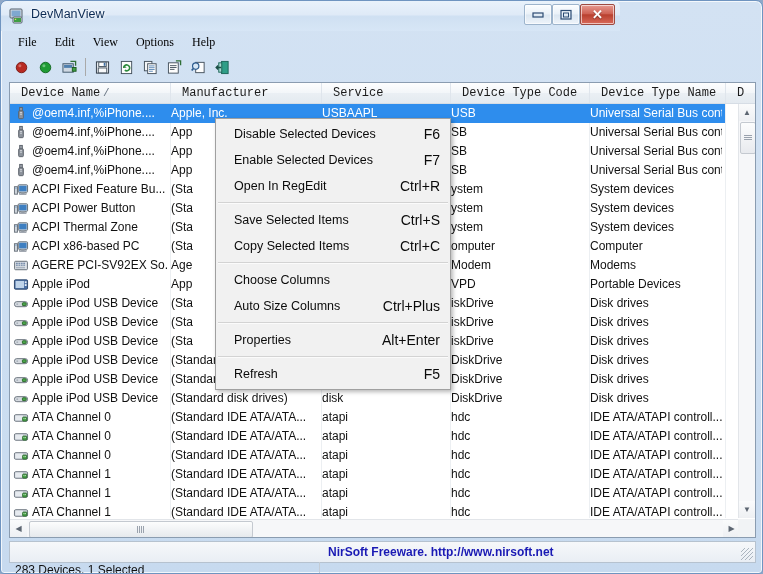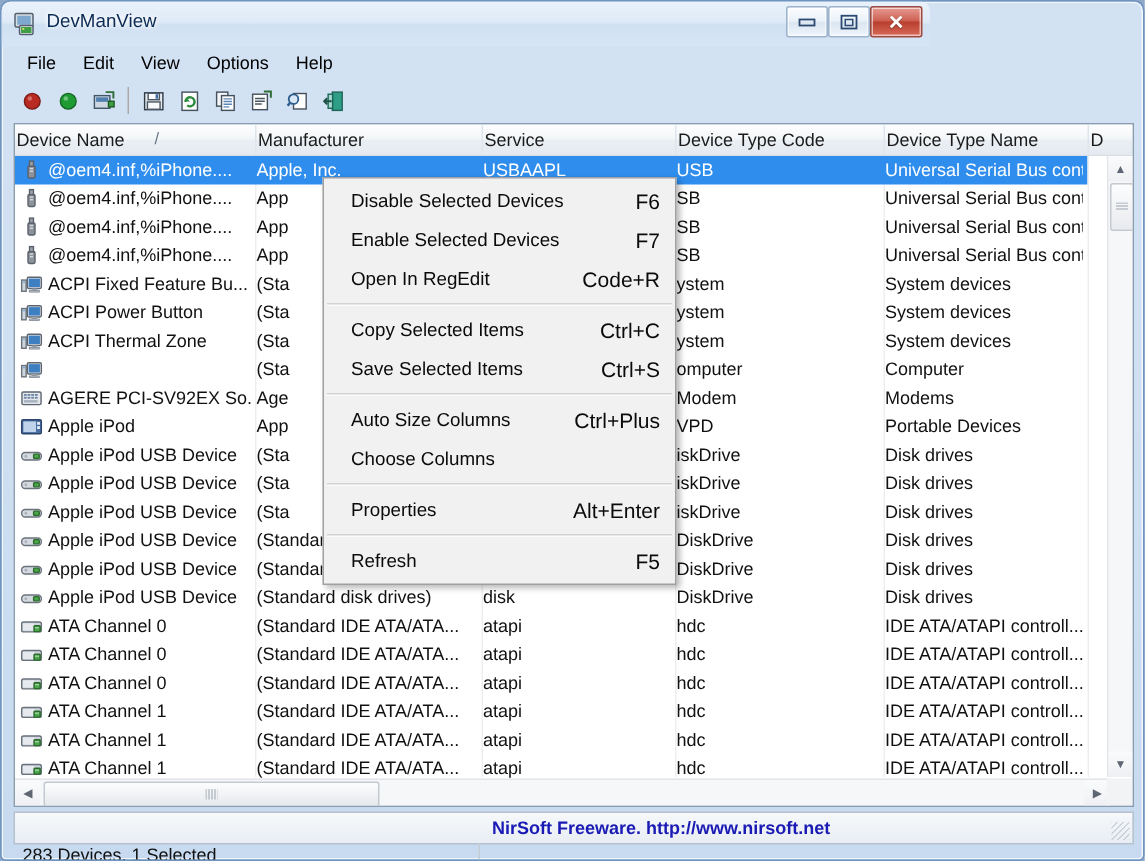--- a/index.html
+++ b/index.html
@@ -74,20 +74,21 @@
     position: absolute; left: 8px; top: 30px;
     width: 747px; height: 22px;
     display: flex; align-items: center;
   }
   .menu-item {
     padding: 3px 9px;
     font-size: 12px;
     color: #000;
     cursor: default;
     white-space: nowrap;
+    font-family: Liberation Serif, serif;
   }
 
   
   #toolbar {
     position: absolute; left: 8px; top: 53px;
     width: 747px; height: 26px;
     display: flex; align-items: center;
   }
   .tool-btn {
     width: 24px; height: 24px;
@@ -116,26 +117,27 @@
     background: linear-gradient(180deg,#fdfefe 0%, #f3f6f9 48%, #eaeff4 52%, #e4eaf0 100%);
     border-bottom: 1px solid #d6dde5;
     box-sizing: border-box;
   }
   .hdr-cell {
     position: absolute; top: 0;
     height: 20px;
     line-height: 20px;
     font-size: 12px;
     color: #1b1b1b;
-    padding-left: 1px;
+    padding-left: 11px;
     box-sizing: border-box;
     border-right: 1px solid #dfe5ec;
     white-space: nowrap;
     overflow: hidden;
     cursor: default;
+    font-family: Liberation Mono, monospace;
   }
   .sort-mark {
     position: absolute;
     font-size: 11px; color: #6b7785;
   }
 
   
   #rows {
     position: absolute;
     left: 0; top: 21px;
@@ -544,20 +546,21 @@
         </div>
         <div class="row">
           <span class="row-icon"><svg viewBox="0 0 16 16" width="16" height="15">
               <rect x="1" y="5" width="3.2" height="8" fill="#cfd5dc" stroke="#6a727c"></rect>
               <rect x="1.6" y="6" width="2" height="1" fill="#7fa8cf"></rect>
               <rect x="5" y="3" width="10" height="8" rx="1" fill="#dfe4ea" stroke="#5d6670"></rect>
               <rect x="6" y="4" width="8" height="6" fill="#3e7fc1"></rect>
               <rect x="8.2" y="11" width="3.6" height="1.6" fill="#9aa2ac"></rect>
               <rect x="6.4" y="12.4" width="7.2" height="1.2" fill="#b6bdc5" stroke="#77808a" stroke-width=".5"></rect>
             </svg></span>
+          <span class="cell c-name">ACPI x86-based PC</span>
           <span class="cell c-manu">(Sta</span>
           <span class="cell c-svc"></span>
           <span class="cell c-code">omputer</span>
           <span class="cell c-type">Computer</span>
         </div>
         <div class="row">
           <span class="row-icon"><svg viewBox="0 0 16 16" width="16" height="15">
               <rect x="1.2" y="3.5" width="13.6" height="9" rx="1" fill="#e3e7ec" stroke="#5d6670"></rect>
               <g fill="#6e86a5">
                 <rect x="2.6" y="5" width="2" height="1.3"></rect>
@@ -767,27 +770,27 @@
         <span>▶</span>
       </div>
     </div>
     <div id="hs-corner"></div>
 
   </div>
 
   <div id="ctxmenu">
       <div class="ctx-item"><span>Disable Selected Devices</span><span class="ctx-accel">F6</span></div>
       <div class="ctx-item"><span>Enable Selected Devices</span><span class="ctx-accel">F7</span></div>
-      <div class="ctx-item"><span>Open In RegEdit</span><span class="ctx-accel">Code+R</span></div>
+      <div class="ctx-item"><span>Open In RegEdit</span><span class="ctx-accel">Ctrl+R</span></div>
       <div class="ctx-sep"></div>
+      <div class="ctx-item"><span>Save Selected Items</span><span class="ctx-accel">Ctrl+S</span></div>
       <div class="ctx-item"><span>Copy Selected Items</span><span class="ctx-accel">Ctrl+C</span></div>
-      <div class="ctx-item"><span>Save Selected Items</span><span class="ctx-accel">Ctrl+S</span></div>
       <div class="ctx-sep"></div>
+      <div class="ctx-item"><span>Choose Columns</span></div>
       <div class="ctx-item"><span>Auto Size Columns</span><span class="ctx-accel">Ctrl+Plus</span></div>
-      <div class="ctx-item"><span>Choose Columns</span></div>
       <div class="ctx-sep"></div>
       <div class="ctx-item"><span>Properties</span><span class="ctx-accel">Alt+Enter</span></div>
       <div class="ctx-sep"></div>
       <div class="ctx-item"><span>Refresh</span><span class="ctx-accel">F5</span></div>
     </div>
 
   <div id="statusbar">
     <div class="status-pane" id="status-left">283 Devices, 1 Selected</div>
     <div class="status-pane" id="status-right">NirSoft Freeware.  http://www.nirsoft.net</div>
     <div id="grip"></div>

